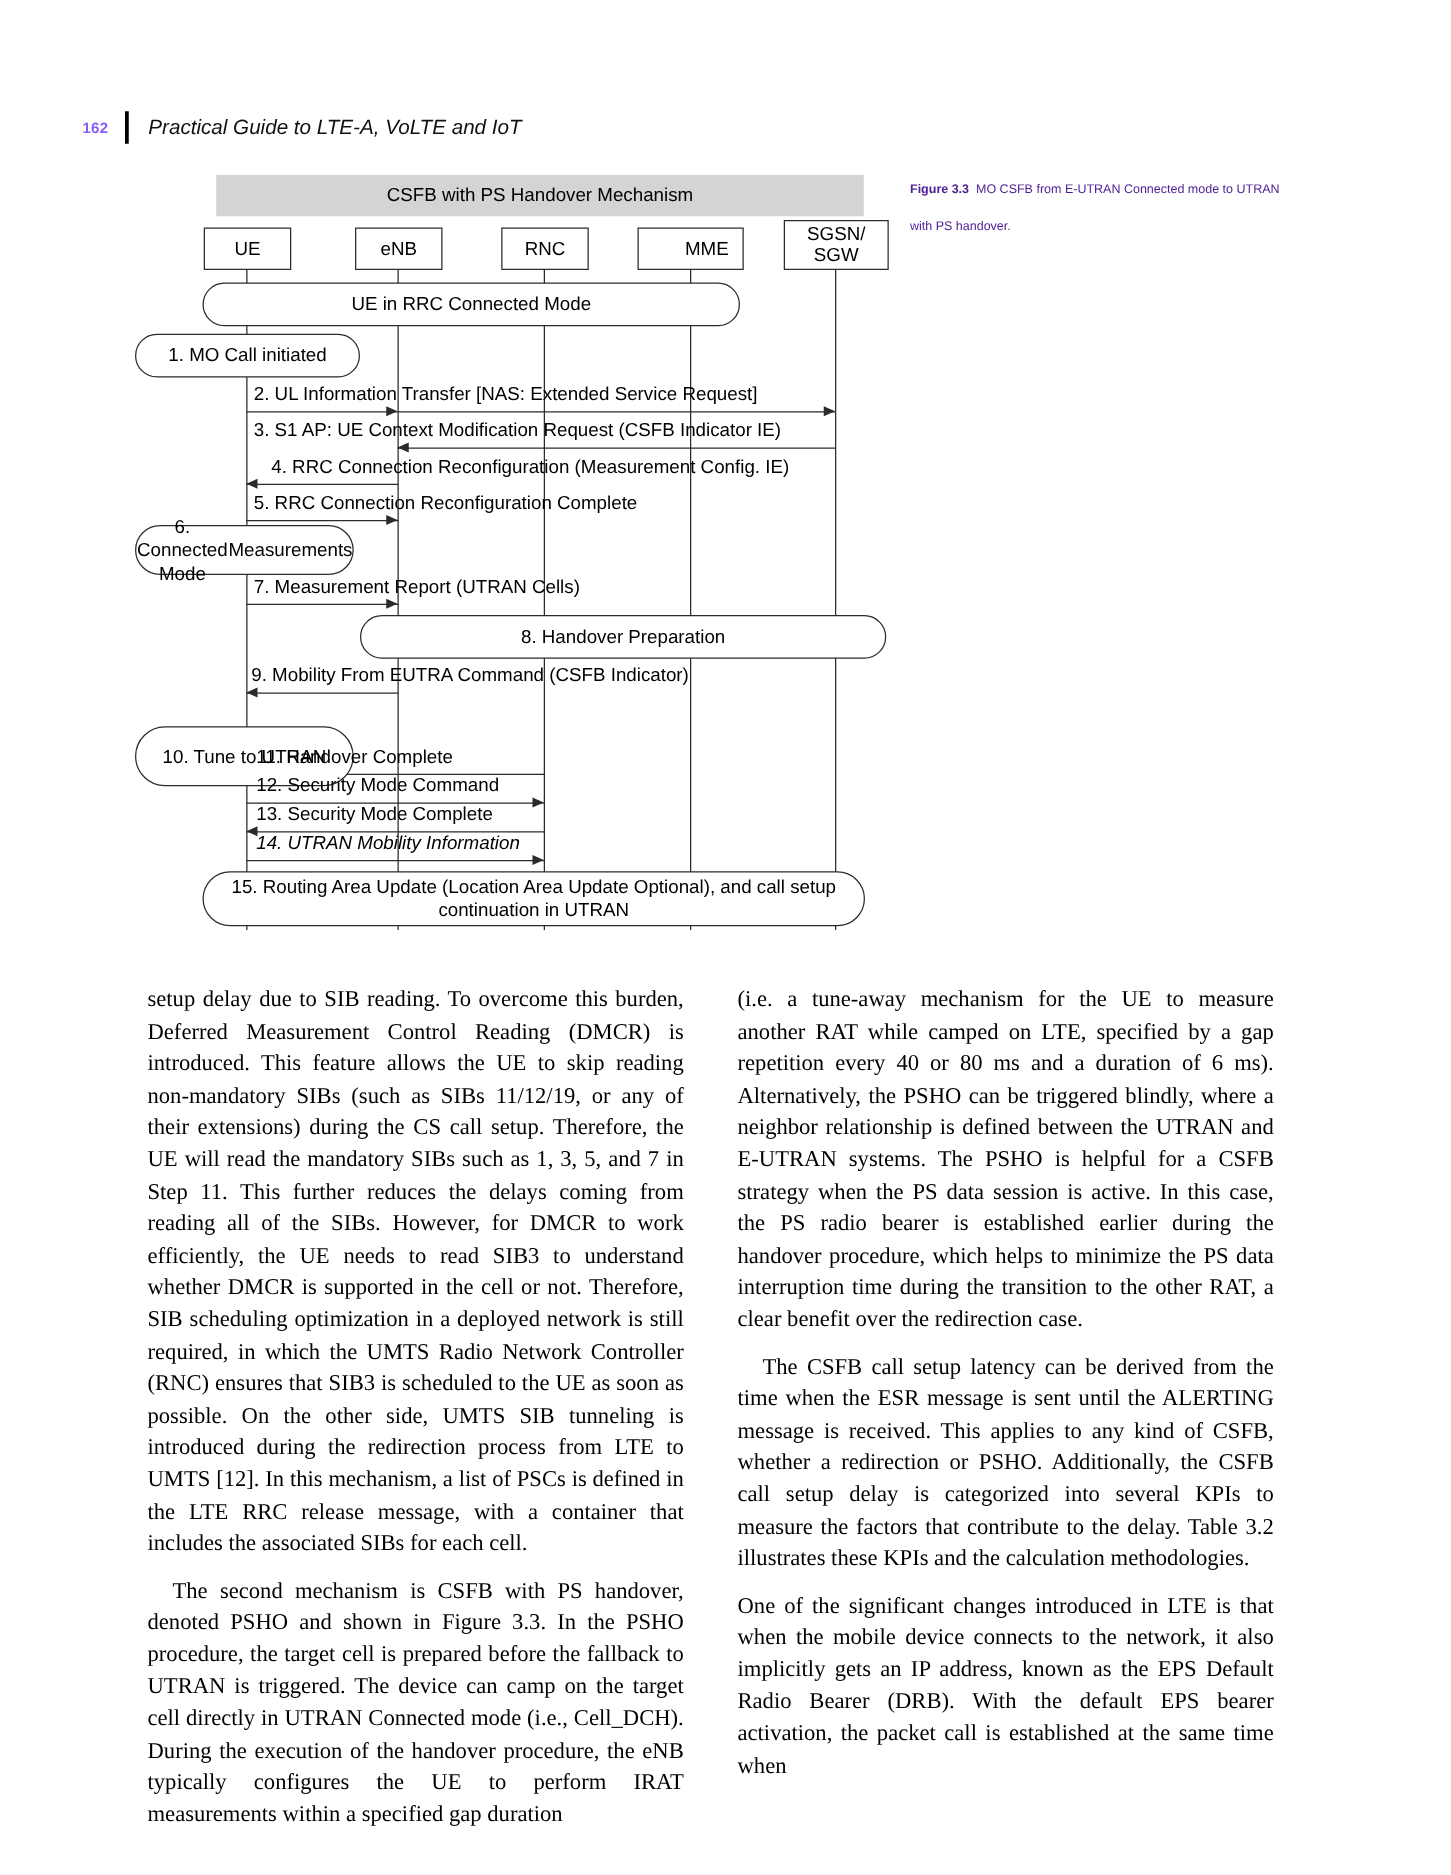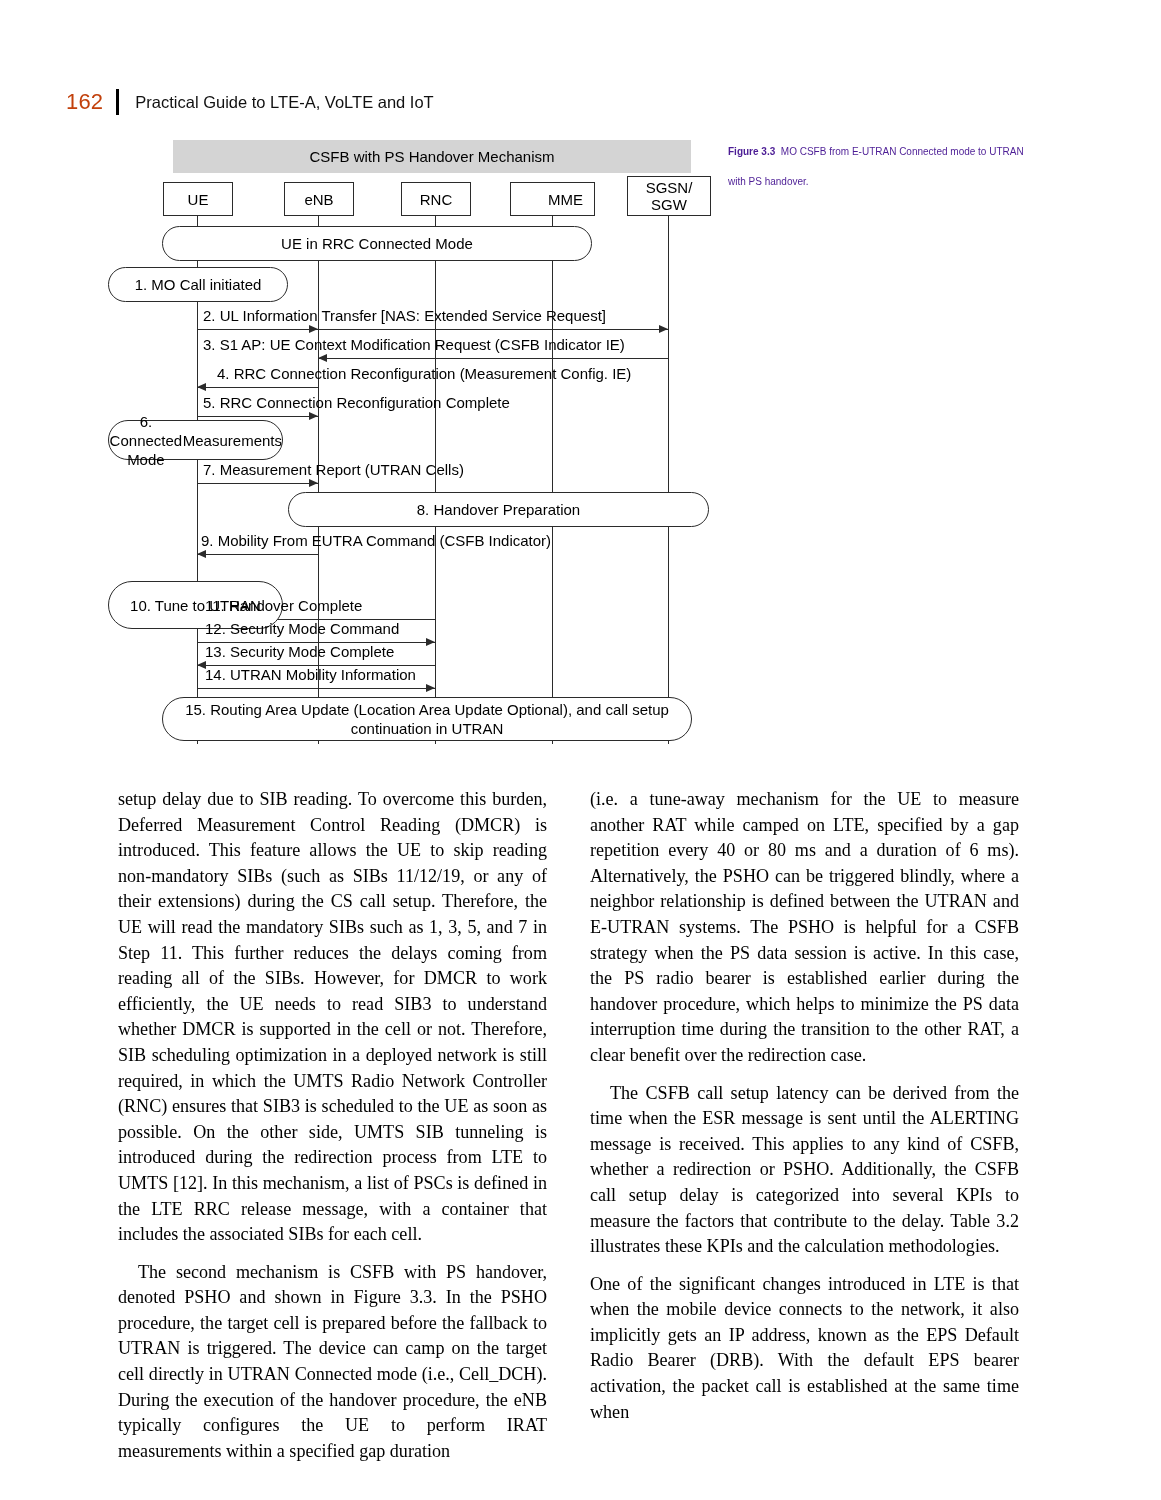--- a/index.html
+++ b/index.html
@@ -20,33 +20,34 @@
   .running-head {
     position: absolute;
     left: 66px;
     top: 88px;
     display: flex;
     align-items: center;
     height: 28px;
   }
   .folio {
     font-family: "Liberation Sans", sans-serif;
-    font-weight: normal;
-    font-size: 22px;
+    font-weight: bold;
+    font-size: 12px;
     letter-spacing: 0.2px;
-    color: #c2410c;
+    color: #8b5cf6;
   }
   .folio-rule {
     width: 3px;
     height: 26px;
     background: #000;
     margin: 0 16px 0 13px;
   }
   .head-title {
     font-family: "Liberation Sans", sans-serif;
+    font-style: italic;
     font-size: 16.5px;
     color: #111;
     white-space: nowrap;
   }
 
   
   .figure-area {
     position: absolute;
     left: 0;
     top: 132px;
@@ -293,21 +294,21 @@
     <div class="arrow-head left" style="left:92px; top:483px;"></div>
 
     <div class="msg-label" style="left:100px; top:488px;">12. Security Mode Command</div>
     <div class="msg-line" style="left:92px; top:510px; width:239px;"></div>
     <div class="arrow-head right" style="left:321px; top:506px;"></div>
 
     <div class="msg-label" style="left:100px; top:511px;">13. Security Mode Complete</div>
     <div class="msg-line" style="left:92px; top:533px; width:239px;"></div>
     <div class="arrow-head left" style="left:92px; top:529px;"></div>
 
-    <div class="msg-label" style="left:100px; top:534px;">14. UTRAN Mobility Information</div>
+    <div class="msg-label" style="left:100px; top:534px;font-style:italic;">14. UTRAN Mobility Information</div>
     <div class="msg-line" style="left:92px; top:556px; width:239px;"></div>
     <div class="arrow-head right" style="left:321px; top:552px;"></div>
 
     <div class="band" style="left:57px; top:565px; width:530px; height:44px; flex-direction:column;">
       <span>15. Routing Area Update (Location Area Update Optional), and call setup</span>
       <span>continuation in UTRAN</span>
     </div>
 
   </div>
 </div>

